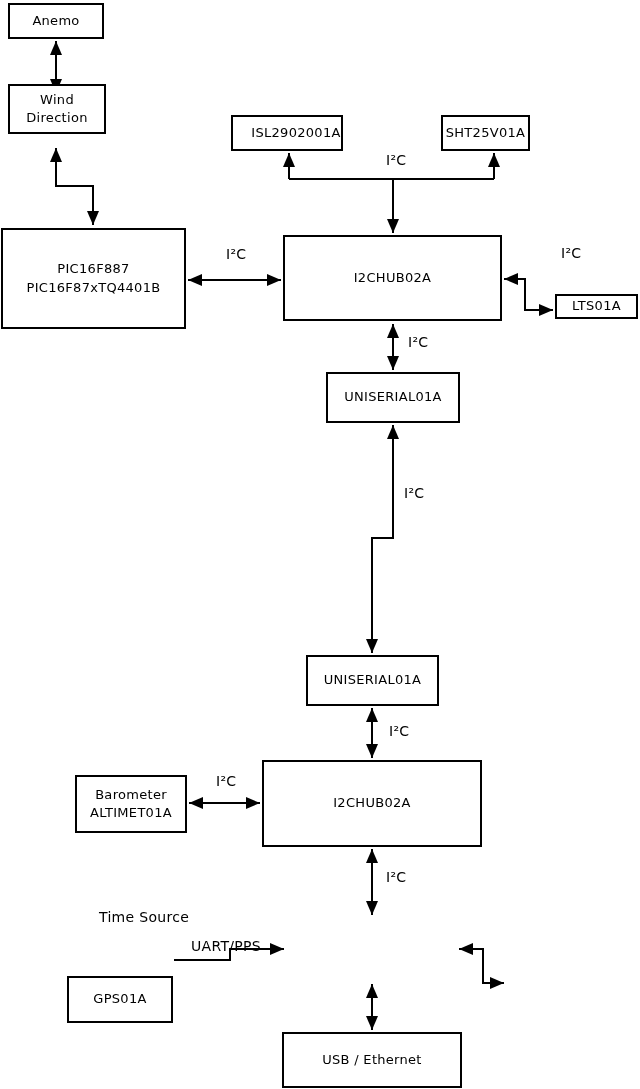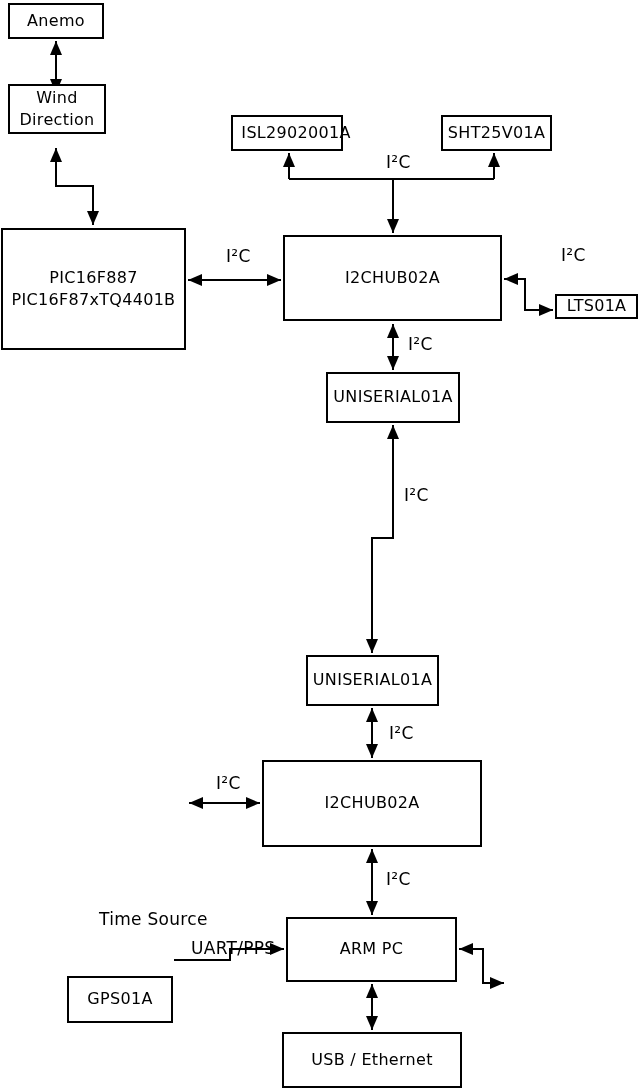--- a/index.html
+++ b/index.html
@@ -25,30 +25,30 @@
   }
   .node {
     position: absolute;
     box-sizing: border-box;
     border: 2px solid #000000;
     background: #ffffff;
     display: flex;
     align-items: center;
     justify-content: center;
     text-align: center;
-    font-size: 16px;
+    font-size: 13px;
     line-height: 1.4;
   }
   .node span {
     white-space: pre-line;
     letter-spacing: 0.3px;
   }
   .lbl {
     position: absolute;
-    font-size: 17px;
+    font-size: 14px;
     line-height: 1.2;
     letter-spacing: 0.3px;
     white-space: nowrap;
   }
 </style>
 </head>
 <body>
 
 <div class="canvas">
 
@@ -83,61 +83,62 @@
 
   <div class="node" style="left:8px; top:3px; width:96px; height:36px;">
     <span>Anemo</span>
   </div>
 
   <div class="node" style="left:8px; top:84px; width:98px; height:50px;">
     <span>Wind
 Direction</span>
   </div>
 
-  <div class="node" style="left:1px; top:228px; width:185px; height:122px;">
+  <div class="node" style="left:1px; top:228px; width:185px; height:101px;">
     <span>PIC16F887
 PIC16F87xTQ4401B</span>
   </div>
 
   <div class="node" style="left:231px; top:115px; width:112px; height:36px;padding-left:18px;">
     <span>ISL2902001A</span>
   </div>
 
-  <div class="node" style="left:441px; top:115px; width:111px; height:36px;">
+  <div class="node" style="left:441px; top:115px; width:89px; height:36px;">
     <span>SHT25V01A</span>
   </div>
 
   <div class="node" style="left:283px; top:235px; width:219px; height:86px;">
     <span>I2CHUB02A</span>
   </div>
 
   <div class="node" style="left:555px; top:294px; width:83px; height:25px;">
     <span>LTS01A</span>
   </div>
 
   <div class="node" style="left:326px; top:372px; width:134px; height:51px;">
     <span>UNISERIAL01A</span>
   </div>
 
   <div class="node" style="left:306px; top:655px; width:133px; height:51px;">
     <span>UNISERIAL01A</span>
   </div>
 
+  <div class="node" style="left:75px; top:775px; width:112px; height:58px;">
+    <span>Barometer
+ALTIMET01A</span>
+  </div>
 
   <div class="node" style="left:262px; top:760px; width:220px; height:87px;">
     <span>I2CHUB02A</span>
   </div>
 
   <div class="node" style="left:67px; top:936px; width:106px; height:47px;margin-top:40px;">
     <span>GPS01A</span>
   </div>
 
-  <div class="node" style="left:286px; top:917px; width:171px; height:65px;">
-    <span>ARM PC</span>
-  </div>
 
 
   <div class="node" style="left:282px; top:1032px; width:180px; height:56px;">
     <span>USB / Ethernet</span>
   </div>
 
   <div class="lbl" style="left:386px; top:152px;">I²C</div>
 
   <div class="lbl" style="left:226px; top:246px;">I²C</div>
 

